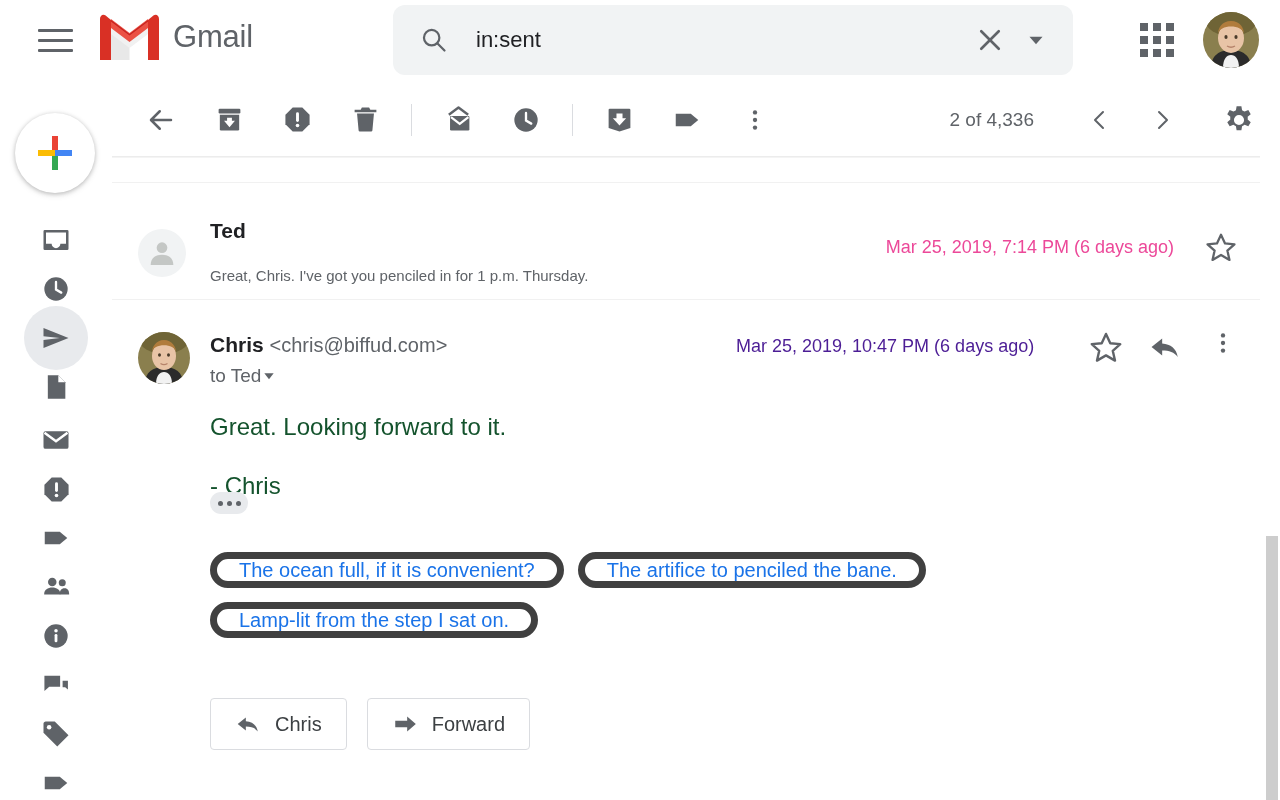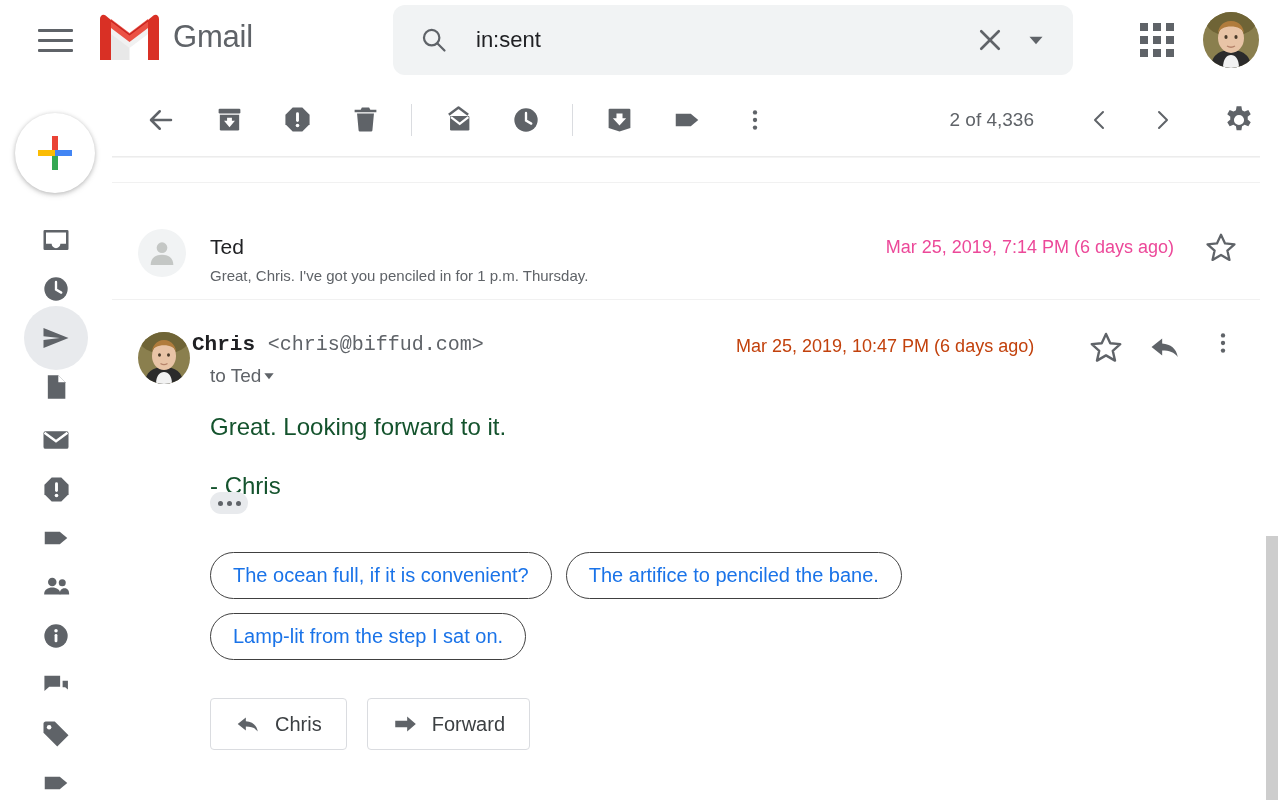--- a/index.html
+++ b/index.html
@@ -137,55 +137,55 @@
   .msg-collapsed {
     position: relative; height: 116px; padding: 0;
   }
   .avatar-sm {
     position: absolute; left: 26px; top: 46px;
     width: 48px; height: 48px; border-radius: 50%;
     background: #f1f3f4; display: flex; align-items: center; justify-content: center;
     overflow: hidden;
   }
   .sender-name {
-    position: absolute; left: 98px; top: 52px;
-    font-size: 21px; font-weight: normal; color: #202124;
+    position: absolute; left: 98px; top: 36px;
+    font-size: 21px; font-weight: bold; color: #202124;
   }
   .snippet {
     position: absolute; left: 98px; top: 84px;
     font-size: 15px; color: #5f6368;
   }
   .msg-date {
     position: absolute; right: 106px; top: 54px;
     font-size: 18px; color: #ec4899; white-space: nowrap;
   }
   .star-btn {
     position: absolute; right: 42px; top: 48px;
     width: 34px; height: 34px; cursor: pointer;
   }
 
   .msg-open { position: relative; }
   .avatar-md {
     position: absolute; left: 26px; top: 32px;
     width: 52px; height: 52px; border-radius: 50%; overflow: hidden;
   }
   .open-from {
-    position: absolute; left: 80px; top: 33px;
-    font-size: 21px; color: #202124; white-space: nowrap; font-family: Liberation Mono, monospace;
+    position: absolute; left: 98px; top: 33px;
+    font-size: 21px; color: #202124; white-space: nowrap;
   }
   .open-from b { font-weight: bold; }
   .open-from span.email { color: #5f6368; font-weight: normal; font-size: 20px; }
   .open-to {
     position: absolute; left: 98px; top: 65px;
     font-size: 19px; color: #5f6368;
     display: flex; align-items: center; gap: 0; cursor: pointer;
   }
   .open-date {
     position: absolute; left: 624px; top: 36px;
-    font-size: 18px; color: #c2410c; white-space: nowrap;
+    font-size: 18px; color: #4c1d95; white-space: nowrap;
   }
   .act-star { position: absolute; left: 976px; top: 30px; width: 36px; height: 36px; cursor: pointer; }
   .act-reply { position: absolute; left: 1036px; top: 30px; width: 36px; height: 36px; cursor: pointer; }
   .act-more { position: absolute; left: 1098px; top: 30px; width: 36px; height: 36px; cursor: pointer; }
 
   .body-text {
     position: absolute; left: 98px; font-size: 24px; color: #14532d;
   }
   .trim-pill {
     position: absolute; left: 98px; top: 192px;
@@ -193,21 +193,21 @@
     display: flex; align-items: center; justify-content: center; gap: 4px;
     cursor: pointer;
   }
   .trim-pill i { width: 5px; height: 5px; border-radius: 50%; background: #5f6368; display: block; }
 
   .smart-replies {
     position: absolute; left: 98px; top: 252px;
     display: flex; flex-wrap: wrap; gap: 14px 14px; width: 850px;
   }
   .chip {
-    height: 47px; padding: 0 22px; border: 1px solid #404040; border-radius: 24px;
+    height: 36px; padding: 0 22px; border: 7px solid #404040; border-radius: 24px;
     display: flex; align-items: center; background: #fff; cursor: pointer;
     font-size: 20px; color: #1a73e8; white-space: nowrap;
   }
 
   .action-buttons {
     position: absolute; left: 98px; top: 398px;
     display: flex; gap: 20px;
   }
   .act-btn {
     height: 52px; padding: 0 24px; border: 1px solid #dadce0; border-radius: 4px;

